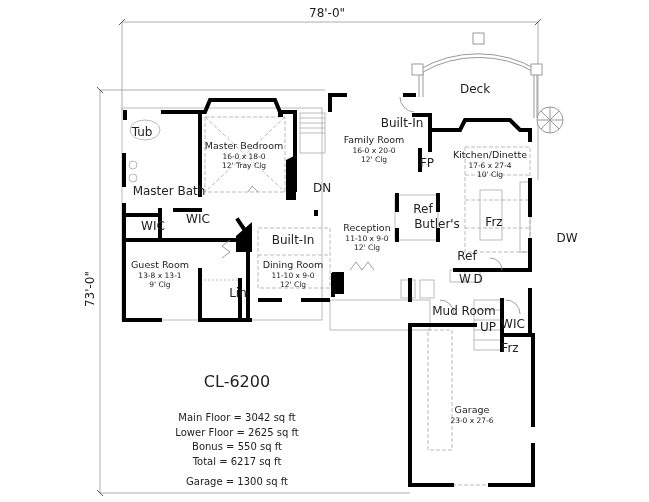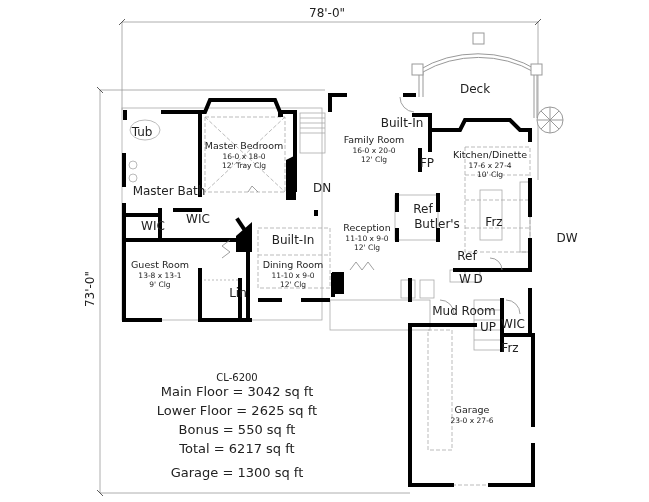--- a/index.html
+++ b/index.html
@@ -4,22 +4,22 @@
 <style>
   html, body { margin: 0; padding: 0; background: #ffffff; }
   body { width: 649px; height: 502px; overflow: hidden; position: relative; font-family: "DejaVu Sans", sans-serif; }
   #plan { position: absolute; left: 0; top: 0; width: 649px; height: 502px; }
   .lbl { position: absolute; color: #222; text-align: center; white-space: nowrap; transform: translateX(-50%); line-height: 1.25; }
   .room-name { font-size: 9.5px; display: block; }
   .room-dim { font-size: 7.5px; display: block; }
   .small { font-size: 12px; }
   .dim-text { position: absolute; font-size: 12px; color: #222; }
   .info { position: absolute; left: 237px; top: 372px; transform: translateX(-50%); text-align: center; color: #222; }
-  .info .code { font-size: 10px; display: block; margin-bottom: 0; }
-  .info .line { font-size: 13px; display: block; line-height: 1.45; }
+  .info .code { font-size: 16px; display: block; margin-bottom: 20px; }
+  .info .line { font-size: 10px; display: block; line-height: 1.45; }
   .info .gap { height: 6px; }
 </style>
 </head>
 <body>
 
 <svg id="plan" viewBox="0 0 649 502" xmlns="http://www.w3.org/2000/svg">
 
   <g stroke="#999" stroke-width="0.8" fill="none">
     <line x1="122" y1="22" x2="538" y2="22"></line>
     <line x1="122" y1="22" x2="122" y2="110"></line>

